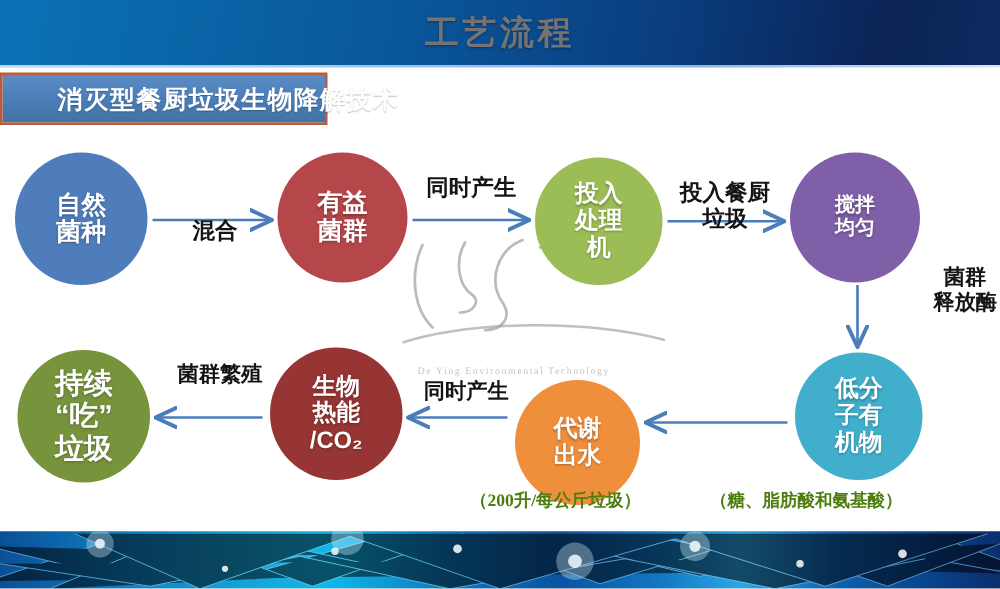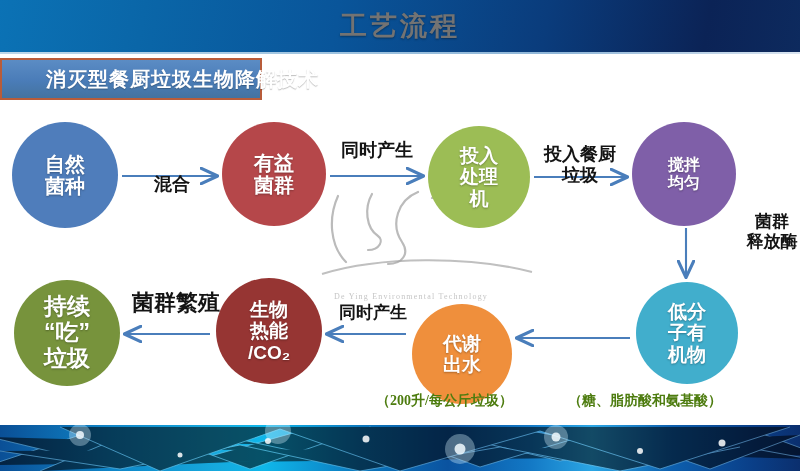--- a/index.html
+++ b/index.html
@@ -186,21 +186,21 @@
       </div>
     </div>
   <div id="labels-layer">
       <div class="elabel" style="left: 130px; top: 140px; width: 84px; font-size: 18px; margin-top: 34px;">混合</div>
       <div class="elabel" style="left: 327px; top: 140px; width: 100px; font-size: 18px;">同时产生</div>
       <div class="elabel" style="left: 528px; top: 130px; width: 104px; font-size: 18px; margin-top: 14px;">投入餐厨
 垃圾</div>
       <div class="elabel" style="left: 744px; top: 212px; width: 56px; font-size: 17px;">菌群
 释放酶</div>
       <div class="elabel" style="left: 325px; top: 303px; width: 96px; font-size: 17px;">同时产生</div>
-      <div class="elabel" style="left: 128px; top: 290px; width: 96px; font-size: 22px;">菌群繁殖</div>
+      <div class="elabel" style="left: 128px; top: 290px; width: 96px; font-size: 17px;">菌群繁殖</div>
     </div>
   <div id="captions-layer">
       <div class="caption" style="left: 376px; top: 392px;">（200升/每公斤垃圾）</div>
       <div class="caption" style="left: 568px; top: 392px;">（糖、脂肪酸和氨基酸）</div>
     </div>
 
   <div class="footer">
     <svg width="800" height="46" viewBox="0 0 800 46">
       <g stroke="#9fe2ff" stroke-width="0.7" opacity="0.55">
         <path d="M-10 40 L80 10 L200 34 L300 6 L420 30 L520 4 L640 26 L760 8 L820 30"></path>

